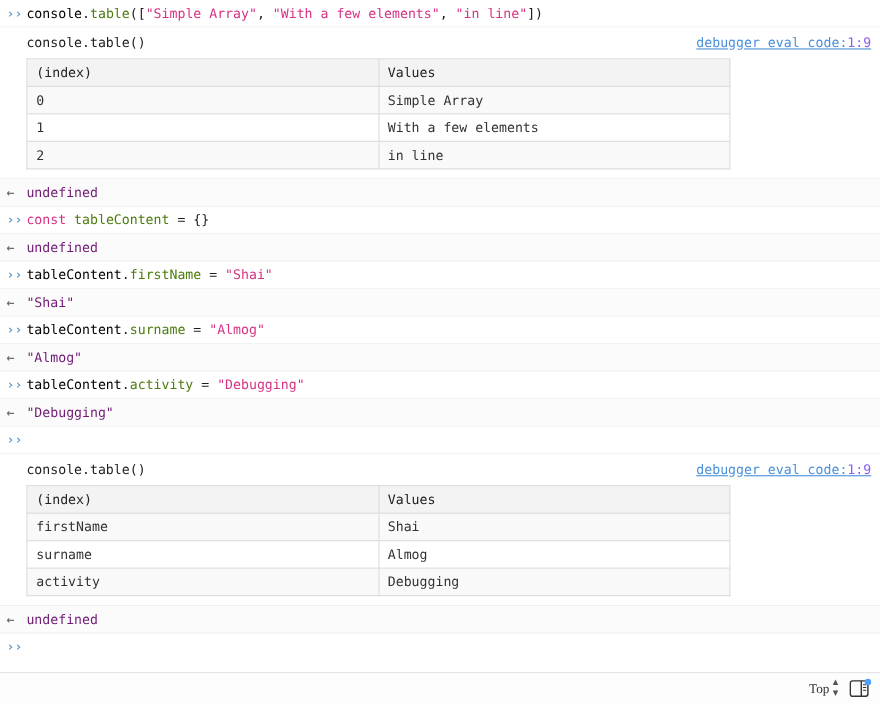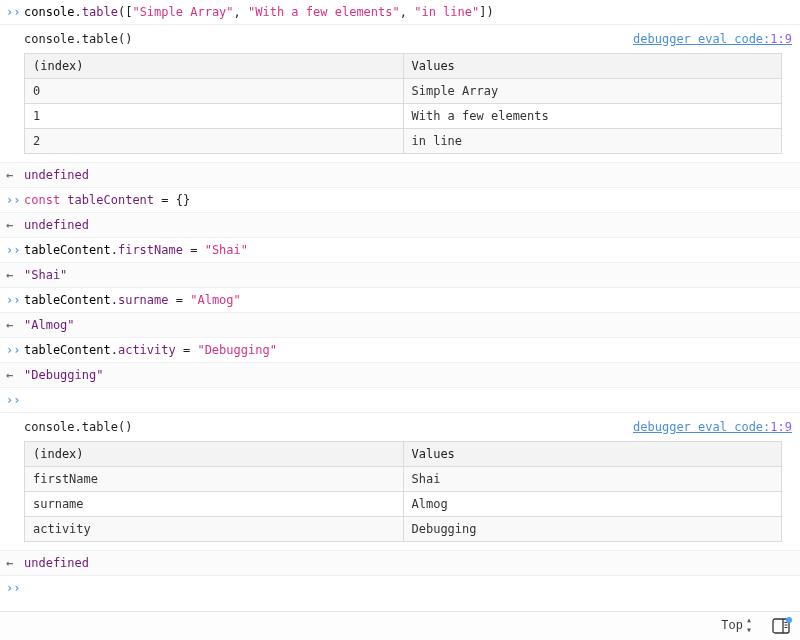--- a/index.html
+++ b/index.html
@@ -25,36 +25,36 @@
   .arrow {
     width: 18px;
     flex: 0 0 18px;
     color: #6b7075;
     font-weight: bold;
     user-select: none;
   }
   .arrow.in { color: #5a9bd4; }
   .content { flex: 1; white-space: pre; }
   .tok-purple { color: #000000; }
-  .tok-blue { color: #701a75; }
+  .tok-blue { color: #4d7c0f; }
   .tok-magenta { color: #d63384; }
   .tok-gray { color: #701a75; }
   .tok-black { color: #1b1d1f; }
 
   .source-link {
     margin-left: auto;
     color: #4a8fd9;
     text-decoration: underline;
     cursor: pointer;
     padding-right: 2px;
   }
   .source-link .lineno { color: #8b5cf6; }
   .table-wrap {
     margin: 4px 0 2px 0;
-    width: 758px;
+    width: 640px;
   }
   table.ct {
     width: 100%;
     border-collapse: collapse;
     table-layout: fixed;
   }
   table.ct th, table.ct td {
     border: 1px solid #d9dcdf;
     padding: 5px 8px;
     text-align: left;
@@ -92,25 +92,25 @@
     padding: 5px 6px;
   }
   .bottom-bar {
     position: absolute;
     bottom: 0;
     right: 0;
     left: 0;
     display: flex;
     justify-content: flex-end;
     align-items: center;
-    gap: 20px;
+    gap: 10px;
     padding: 4px 10px;
     border-top: 1px solid #e2e4e6;
     background: #fdfdfd;
-    font-family: Liberation Mono, monospace;
+    font-family: Liberation Serif, serif;
     font-size: 12px;
     color: #333;
   }
   .frame-select { cursor: pointer; display: flex; align-items: center; gap: 3px; }
   .sort-arrows { font-size: 10px; line-height: 1; color: #555; }
   .sidebar-icon svg { display: block; }
   .sidebar-icon { position: relative; cursor: pointer; }
   .dot {
     position: absolute;
     top: -1px; right: -2px;

